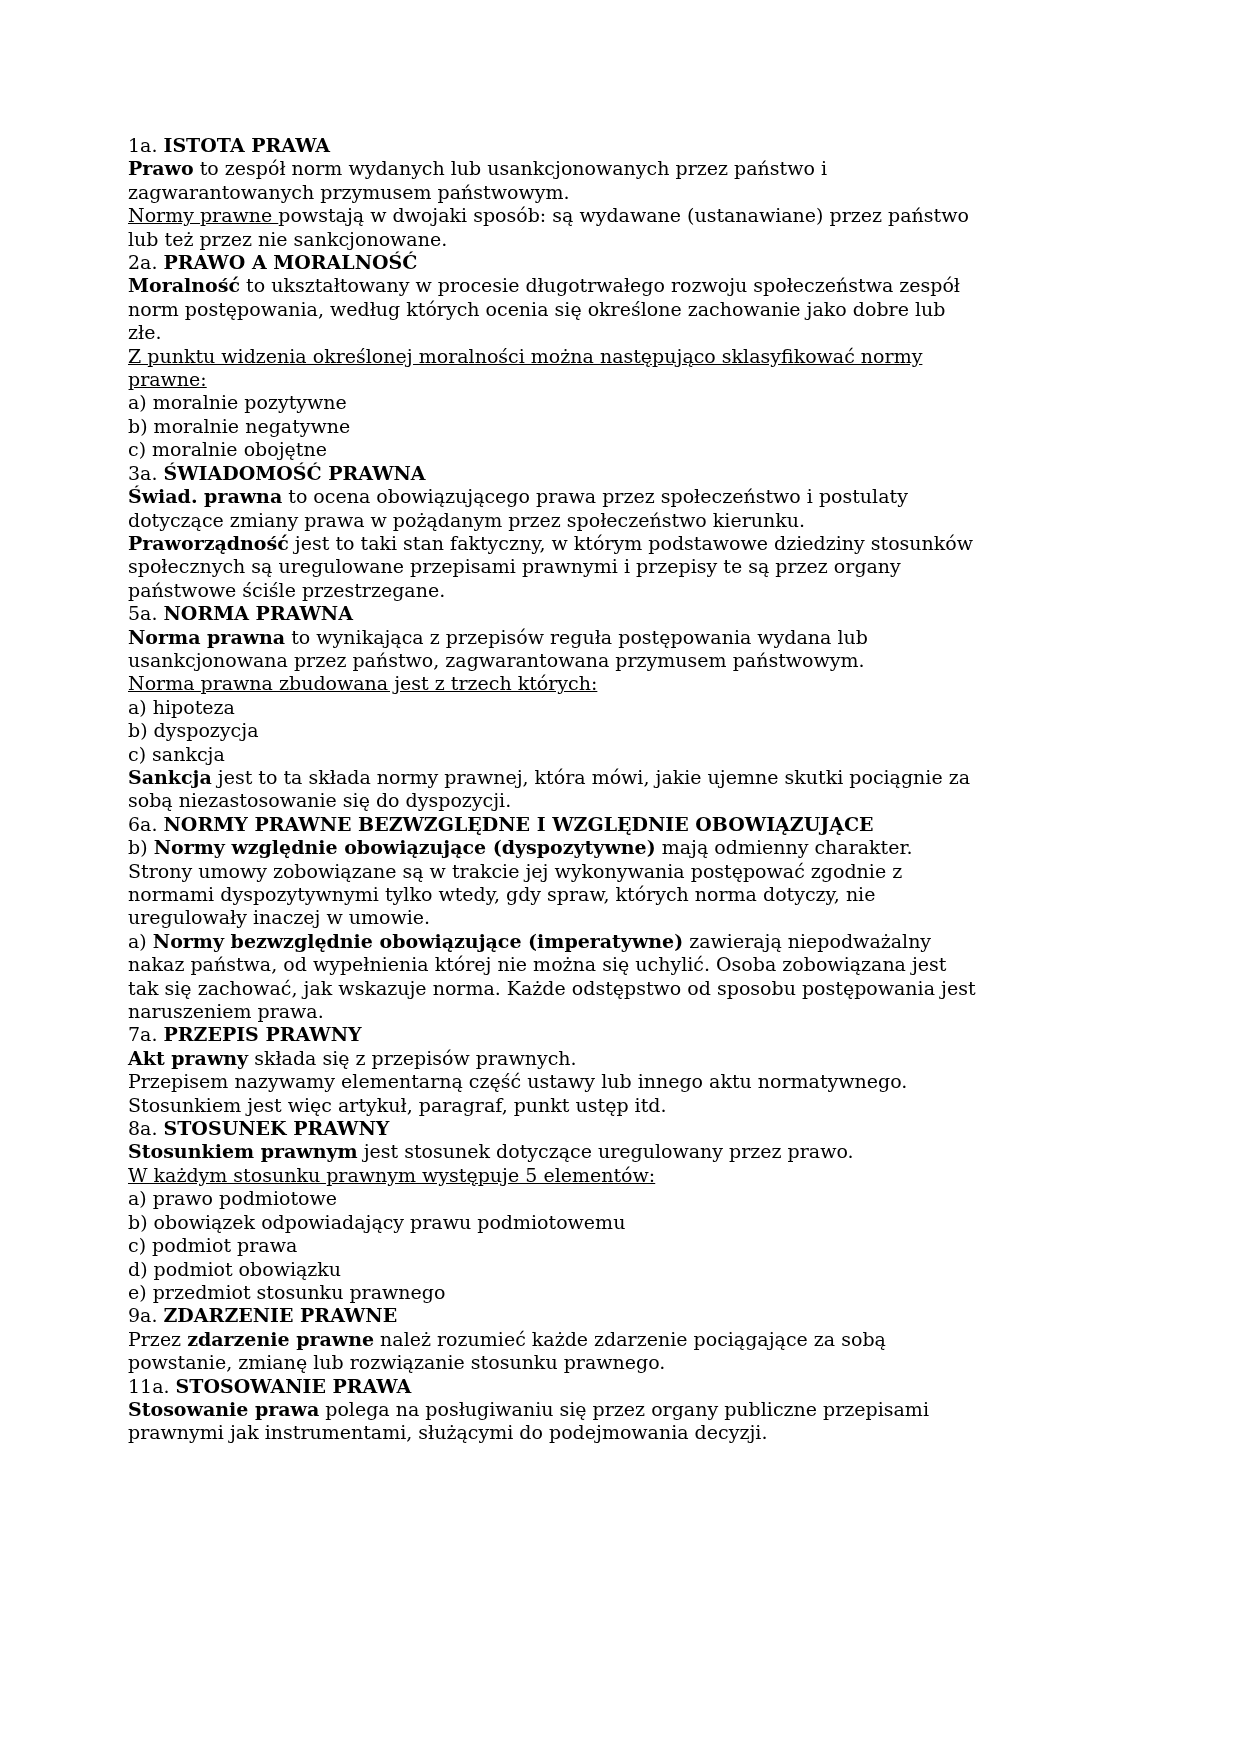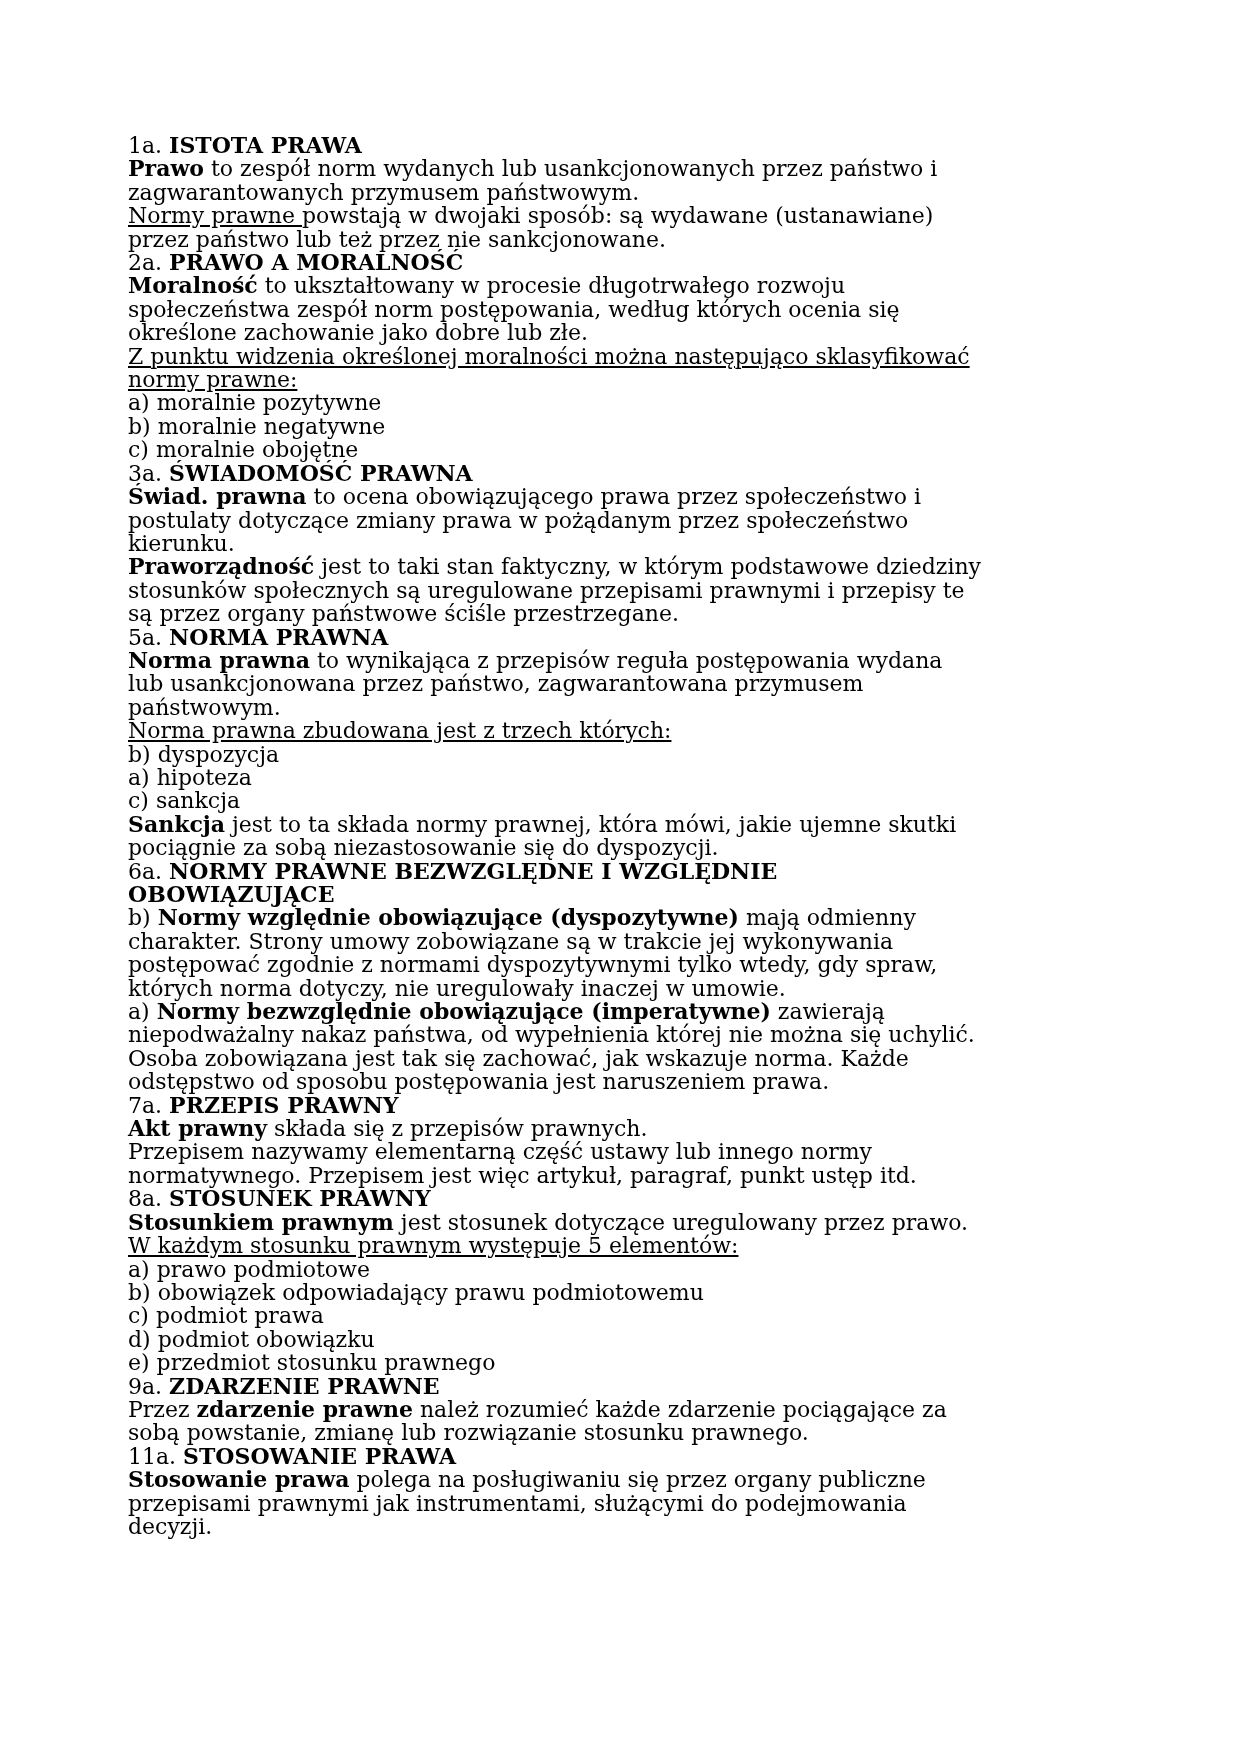--- a/index.html
+++ b/index.html
@@ -9,21 +9,21 @@
   }
   .page {
     position: relative;
     width: 1240px;
     min-height: 1754px;
     background: #ffffff;
     box-sizing: border-box;
     padding: 134px 258px 60px 128px;
     color: #000000;
     font-family: "DejaVu Serif", "Liberation Serif", serif;
-    font-size: 22px;
+    font-size: 19px;
     line-height: 23.4px;
   }
   .doc-body p {
     margin: 0;
     padding: 0;
   }
   .b { font-weight: 700; }
   .u { text-decoration: underline; }
 </style>
 </head>
@@ -39,30 +39,30 @@
       <p><span class="u">Z punktu widzenia określonej moralności można następująco sklasyfikować normy prawne:</span></p>
       <p><span>a) moralnie pozytywne</span></p>
       <p><span>b) moralnie negatywne</span></p>
       <p><span>c) moralnie obojętne</span></p>
       <p><span>3a. </span><span class="b">ŚWIADOMOŚĆ PRAWNA</span></p>
       <p><span class="b">Świad. prawna</span><span> to ocena obowiązującego prawa przez społeczeństwo i postulaty dotyczące zmiany prawa w pożądanym przez społeczeństwo kierunku.</span></p>
       <p><span class="b">Praworządność</span><span> jest to taki stan faktyczny, w którym podstawowe dziedziny stosunków społecznych są uregulowane przepisami prawnymi i przepisy te są przez organy państwowe ściśle przestrzegane.</span></p>
       <p><span>5a. </span><span class="b">NORMA PRAWNA</span></p>
       <p><span class="b">Norma prawna</span><span> to wynikająca z przepisów reguła postępowania wydana lub usankcjonowana przez państwo, zagwarantowana przymusem państwowym.</span></p>
       <p><span class="u">Norma prawna zbudowana jest z trzech których:</span></p>
+      <p><span>a) hipoteza</span></p>
       <p><span>b) dyspozycja</span></p>
-      <p><span>a) hipoteza</span></p>
       <p><span>c) sankcja</span></p>
       <p><span class="b">Sankcja</span><span> jest to ta składa normy prawnej, która mówi, jakie ujemne skutki pociągnie za sobą niezastosowanie się do dyspozycji.</span></p>
       <p><span>6a. </span><span class="b">NORMY PRAWNE BEZWZGLĘDNE I WZGLĘDNIE OBOWIĄZUJĄCE</span></p>
       <p><span>b) </span><span class="b">Normy względnie obowiązujące (dyspozytywne)</span><span> mają odmienny charakter. Strony umowy zobowiązane są w trakcie jej wykonywania postępować zgodnie z normami dyspozytywnymi tylko wtedy, gdy spraw, których norma dotyczy, nie uregulowały inaczej w umowie.</span></p>
       <p><span>a) </span><span class="b">Normy bezwzględnie obowiązujące (imperatywne)</span><span> zawierają niepodważalny nakaz państwa, od wypełnienia której nie można się uchylić. Osoba zobowiązana jest tak się zachować, jak wskazuje norma. Każde odstępstwo od sposobu postępowania jest naruszeniem prawa.</span></p>
       <p><span>7a. </span><span class="b">PRZEPIS PRAWNY</span></p>
       <p><span class="b">Akt prawny</span><span> składa się z przepisów prawnych.</span></p>
-      <p><span>Przepisem nazywamy elementarną część ustawy lub innego normy normatywnego. Przepisem jest więc artykuł, paragraf, punkt ustęp itd.</span></p>
+      <p><span>Przepisem nazywamy elementarną część ustawy lub innego aktu normatywnego. Stosunkiem jest więc artykuł, paragraf, punkt ustęp itd.</span></p>
       <p><span>8a. </span><span class="b">STOSUNEK PRAWNY</span></p>
       <p><span class="b">Stosunkiem prawnym</span><span> jest stosunek dotyczące uregulowany przez prawo.</span></p>
       <p><span class="u">W każdym stosunku prawnym występuje 5 elementów:</span></p>
       <p><span>a) prawo podmiotowe</span></p>
       <p><span>b) obowiązek odpowiadający prawu podmiotowemu</span></p>
       <p><span>c) podmiot prawa</span></p>
       <p><span>d) podmiot obowiązku</span></p>
       <p><span>e) przedmiot stosunku prawnego</span></p>
       <p><span>9a. </span><span class="b">ZDARZENIE PRAWNE</span></p>
       <p><span>Przez </span><span class="b">zdarzenie prawne</span><span> należ rozumieć każde zdarzenie pociągające za sobą powstanie, zmianę lub rozwiązanie stosunku prawnego.</span></p>

